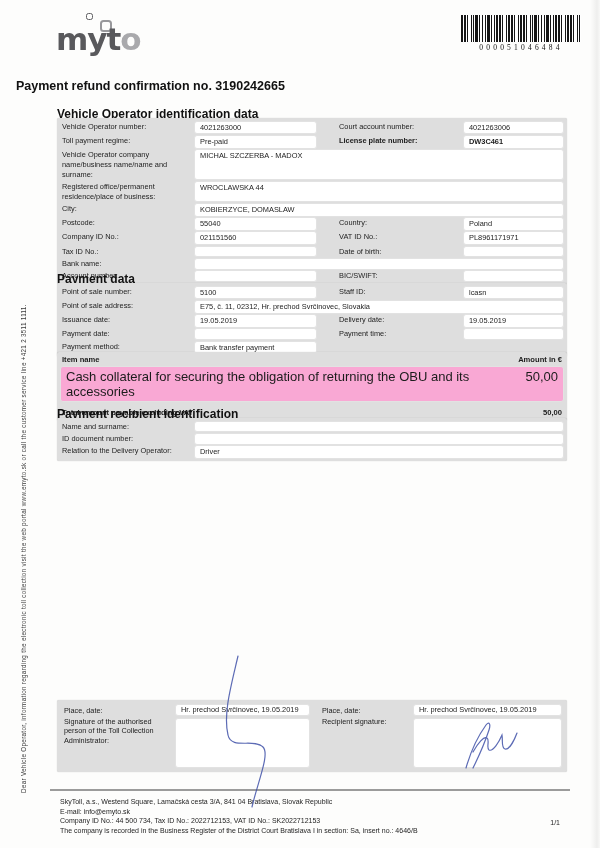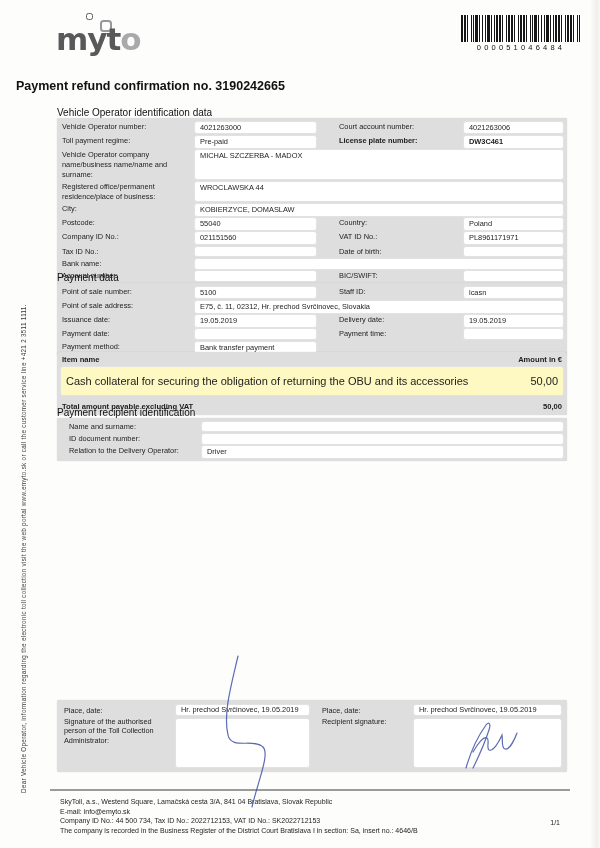--- a/index.html
+++ b/index.html
@@ -17,48 +17,48 @@
   .logo-text .lt-light{color:#a9a9ac;}
   .ring-sm{position:absolute;left:30px;top:1px;width:5px;height:5px;border:1.8px solid #5f5f62;border-radius:2.5px;}
   .ring-lg{position:absolute;left:44px;top:8px;width:8px;height:8px;border:2.2px solid #98989b;border-radius:3.5px;}
   
   .barcode{position:absolute;left:461px;top:15px;width:120px;}
   .bars{height:27px;background:repeating-linear-gradient(90deg,
     #161616 0px,#161616 1.5px,#fff 1.5px,#fff 2.6px,
     #161616 2.6px,#161616 5px,#fff 5px,#fff 6px,
     #161616 6px,#161616 7px,#fff 7px,#fff 9.6px,
     #161616 9.6px,#161616 10.6px,#fff 10.6px,#fff 11.8px);}
-  .bars-num{font-family:Liberation Sans, sans-serif;font-size:7.5px;letter-spacing:3.2px;
+  .bars-num{font-family:Liberation Serif, serif;font-size:7.5px;letter-spacing:3.2px;
     text-align:center;margin-top:1px;color:#111;}
   
   .doc-title{position:absolute;left:0;top:79px;width:100%;font-size:12.5px;font-weight:700;color:#111;padding-left:16px;}
   
-  .sec-title{position:absolute;left:57px;width:510px;font-size:10px;font-weight:400;color:#111;}
+  .sec-title{position:absolute;left:57px;width:510px;font-size:12px;font-weight:700;color:#111;}
   .tbl{position:absolute;left:57px;width:510px;box-sizing:border-box;background:#dedede;
     border-radius:2px;padding:2px 3px;box-shadow:0 0 1px rgba(0,0,0,0.25);}
   .row{display:flex;align-items:stretch;margin:0.5px 0;gap:16px;}
   .lbl{font-size:7.4px;line-height:1.32;color:#222;padding:1px 2px 1px 2px;box-sizing:border-box;}
   .c1{width:118px;flex:none;}
   .c3{width:114px;flex:none;padding-left:6px;}
   .box{background:#fff;border:0.5px solid #e2e2e2;border-radius:3px;font-size:7.4px;line-height:1.32;
     padding:1px 5px;box-sizing:border-box;min-height:11px;}
   .v1{width:123px;flex:none;}
   .v2{flex:1;}
   .vspan{flex:1;}
   .spacer{flex:1;}
   .bold{font-weight:700;}
   
   .items-head{display:flex;font-size:7.6px;font-weight:700;padding:1px 2px;}
   .items-head .grow{flex:1;}
-  .items-body{background:#fef9c3;border:0.5px solid #e2e2e2;border-radius:3px;margin:1px 0 4px 0;
-    min-height:30px;display:flex;align-items:center;font-size:11px;padding:2px 5px;box-sizing:border-box;}
+  .items-body{background:#f9a8d4;border:0.5px solid #e2e2e2;border-radius:3px;margin:1px 0 4px 0;
+    min-height:30px;display:flex;align-items:flex-start;font-size:13px;padding:2px 5px;box-sizing:border-box;}
   .items-body .grow{flex:1;}
   .items-total{display:flex;font-size:7.6px;font-weight:700;padding:2px 2px;}
   .items-total .grow{flex:1;}
-  .rc1{width:118px;flex:none;margin-left:7px;}
+  .rc1{width:118px;flex:none;}
   
   .sig-grid{position:absolute;left:57px;top:700px;width:510px;height:72px;box-sizing:border-box;
     background:#dedede;border-radius:2px;padding:4px 5px;display:flex;box-shadow:0 0 1px rgba(0,0,0,0.25);}
   .sig-lbls1{width:113px;flex:none;}
   .sig-vals1{width:135px;flex:none;display:flex;flex-direction:column;}
   .sig-lbls2{width:103px;flex:none;padding-left:10px;box-sizing:border-box;}
   .sig-vals2{flex:1;display:flex;flex-direction:column;}
   .sig-lbl{font-size:7.3px;line-height:1.3;color:#222;padding:1px 2px;}
   .sig-lbl.first{height:12px;padding-top:2px;box-sizing:border-box;}
   .date-box{height:12px;display:flex;align-items:center;}

